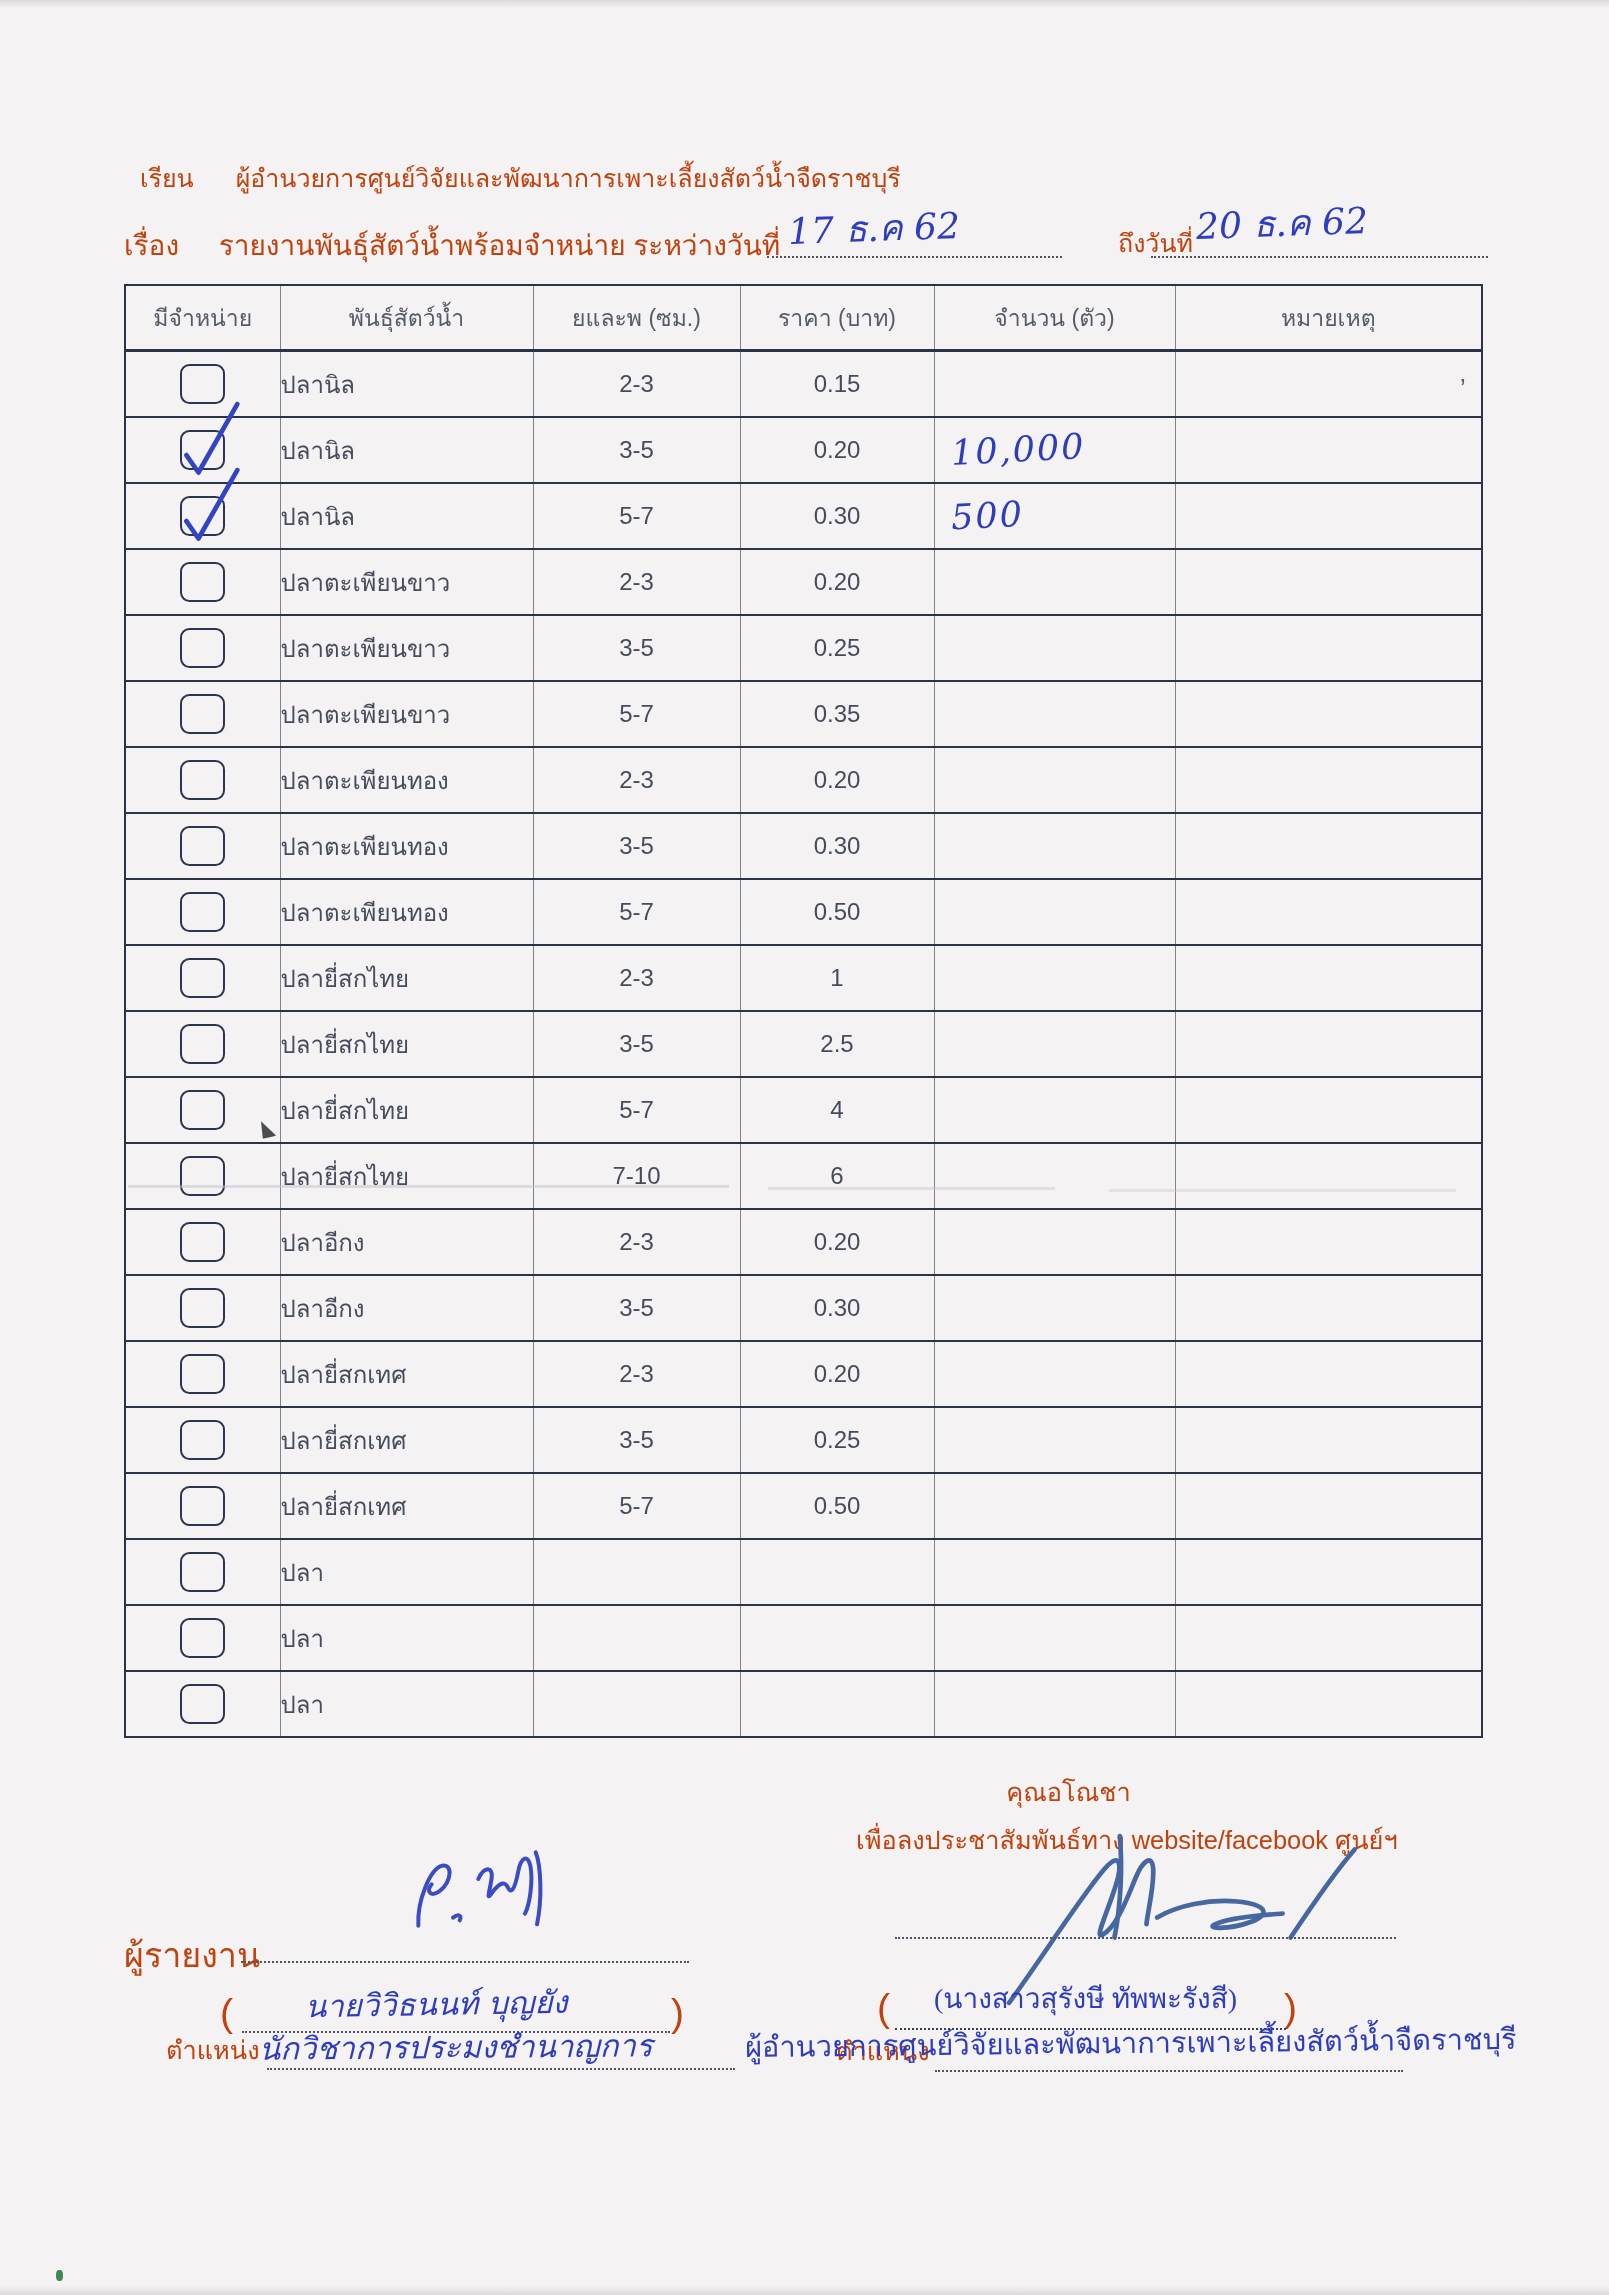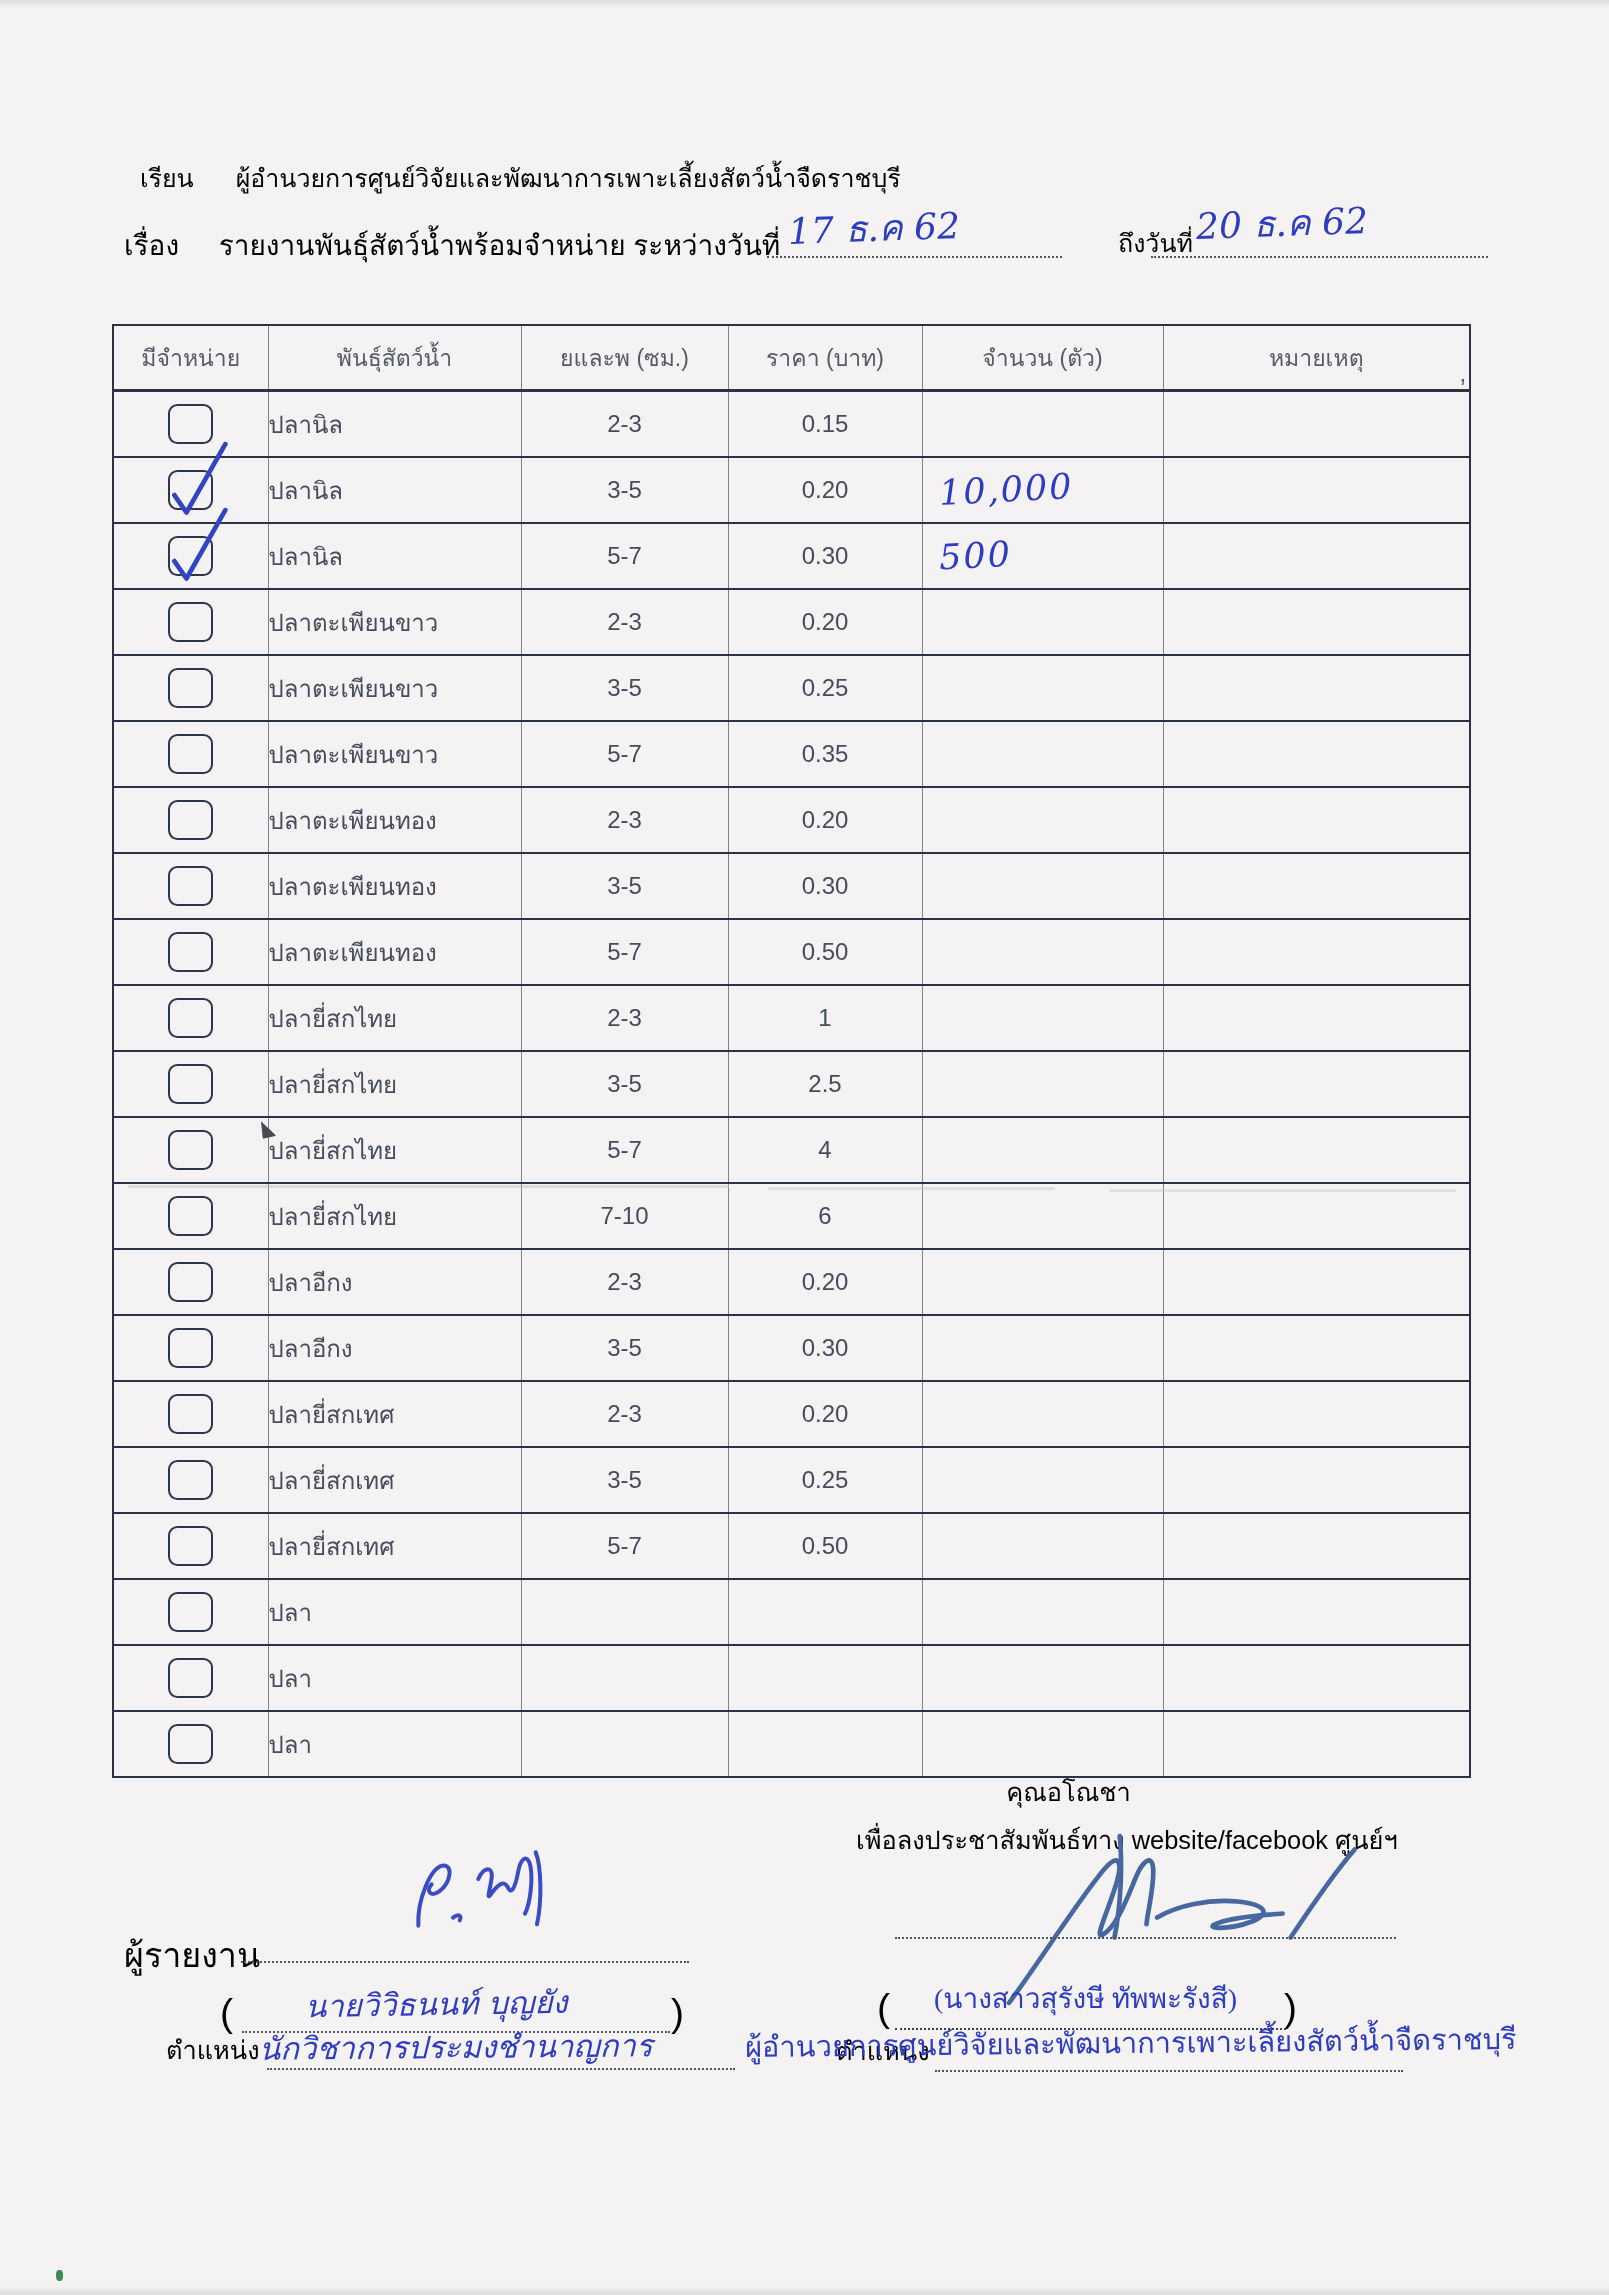--- a/index.html
+++ b/index.html
@@ -7,37 +7,36 @@
     width:1609px;height:2295px;
     background:#f4f2f2;
     font-family:"Liberation Sans", sans-serif;
     color:#4a5060;
     overflow:hidden;
   }
   .sheet{position:absolute;left:0;top:0;width:1609px;height:2295px;background:#f4f2f2;}
   .edge-top{position:absolute;left:0;top:0;width:100%;height:8px;background:linear-gradient(#dddbdc,rgba(244,242,242,0));}
   .edge-bottom{position:absolute;left:0;bottom:0;width:100%;height:9.4px;background:linear-gradient(rgba(244,242,242,0),#dcdadb);}
   .abs{position:absolute;white-space:nowrap;}
-  .print{color:#000000;}
+  .print{color:#c2410c;}
   .print-dim{color:#565c6a;}
   .hand{
     font-family:"DejaVu Serif", serif;
     font-style:italic;
     color:#2e3cc0;
   }
   .bluetext{color:#2e3cc0;font-family:Liberation Serif, serif;}
   .dots{position:absolute;height:0;border-bottom:2px dotted #4e5462;}
 
   
   table.species{
-    position:absolute;left:112px;top:284px;width:1356px;
+    position:absolute;left:124px;top:284px;width:1356px;
     border-collapse:collapse;table-layout:fixed;
     border:2.7px solid #2b3447;
     background:transparent;
-    margin-top:40px;
   }
   table.species th, table.species td{
     border-bottom:2px solid #2b3447;
     padding:0;
     font-weight:normal;
     color:#454c5c;
     overflow:visible;
   }
   table.species th{height:63px;font-size:23px;color:#555b68;border-bottom-width:3.3px;}
   table.species td{height:64px;font-size:24px;}

